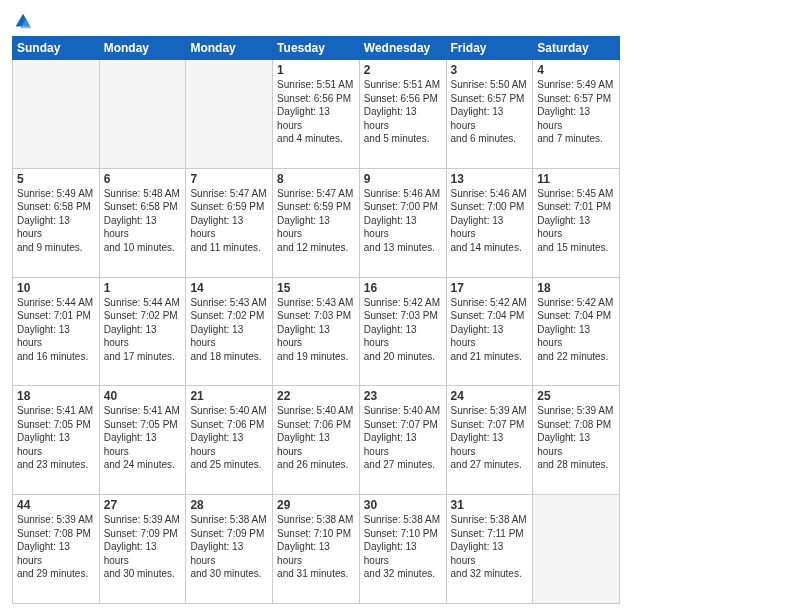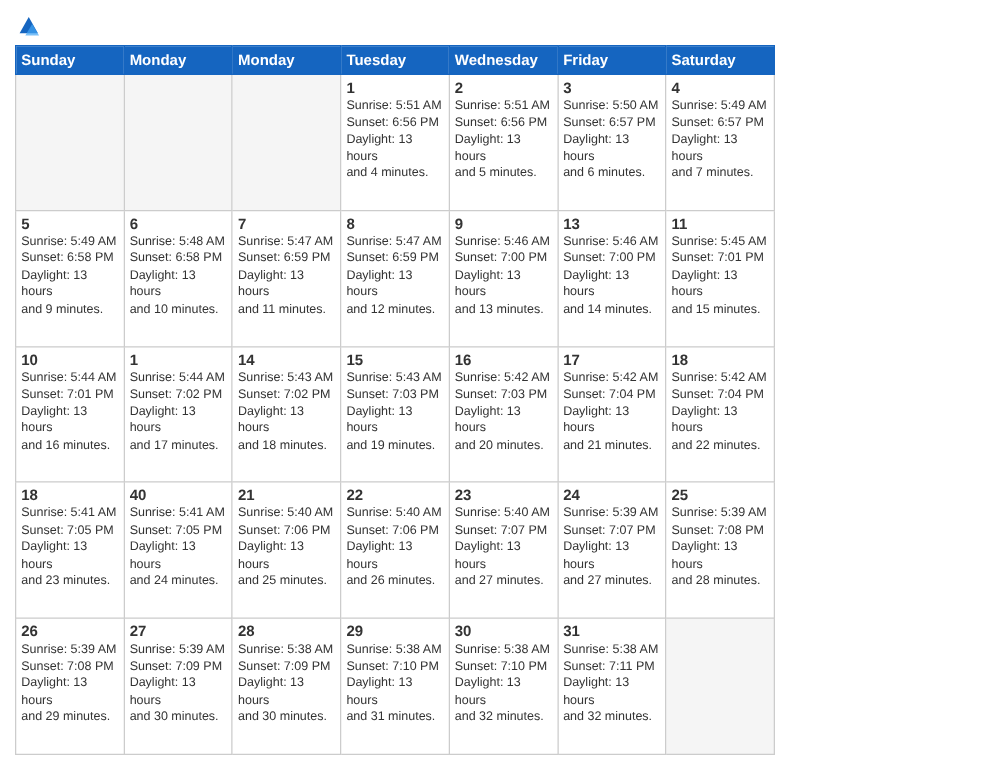--- a/index.html
+++ b/index.html
@@ -243,21 +243,21 @@
             <span class="day-num">24</span>
             <div class="day-info">Sunrise: 5:39 AM<br>Sunset: 7:07 PM<br>Daylight: 13 hours<br>and 27 minutes.</div>
           </td>
           <td>
             <span class="day-num">25</span>
             <div class="day-info">Sunrise: 5:39 AM<br>Sunset: 7:08 PM<br>Daylight: 13 hours<br>and 28 minutes.</div>
           </td>
         </tr>
         <tr class="week-row">
           <td>
-            <span class="day-num">26</span>
+            <span class="day-num">44</span>
             <div class="day-info">Sunrise: 5:39 AM<br>Sunset: 7:08 PM<br>Daylight: 13 hours<br>and 29 minutes.</div>
           </td>
           <td>
             <span class="day-num">27</span>
             <div class="day-info">Sunrise: 5:39 AM<br>Sunset: 7:09 PM<br>Daylight: 13 hours<br>and 30 minutes.</div>
           </td>
           <td>
             <span class="day-num">28</span>
             <div class="day-info">Sunrise: 5:38 AM<br>Sunset: 7:09 PM<br>Daylight: 13 hours<br>and 30 minutes.</div>
           </td>

